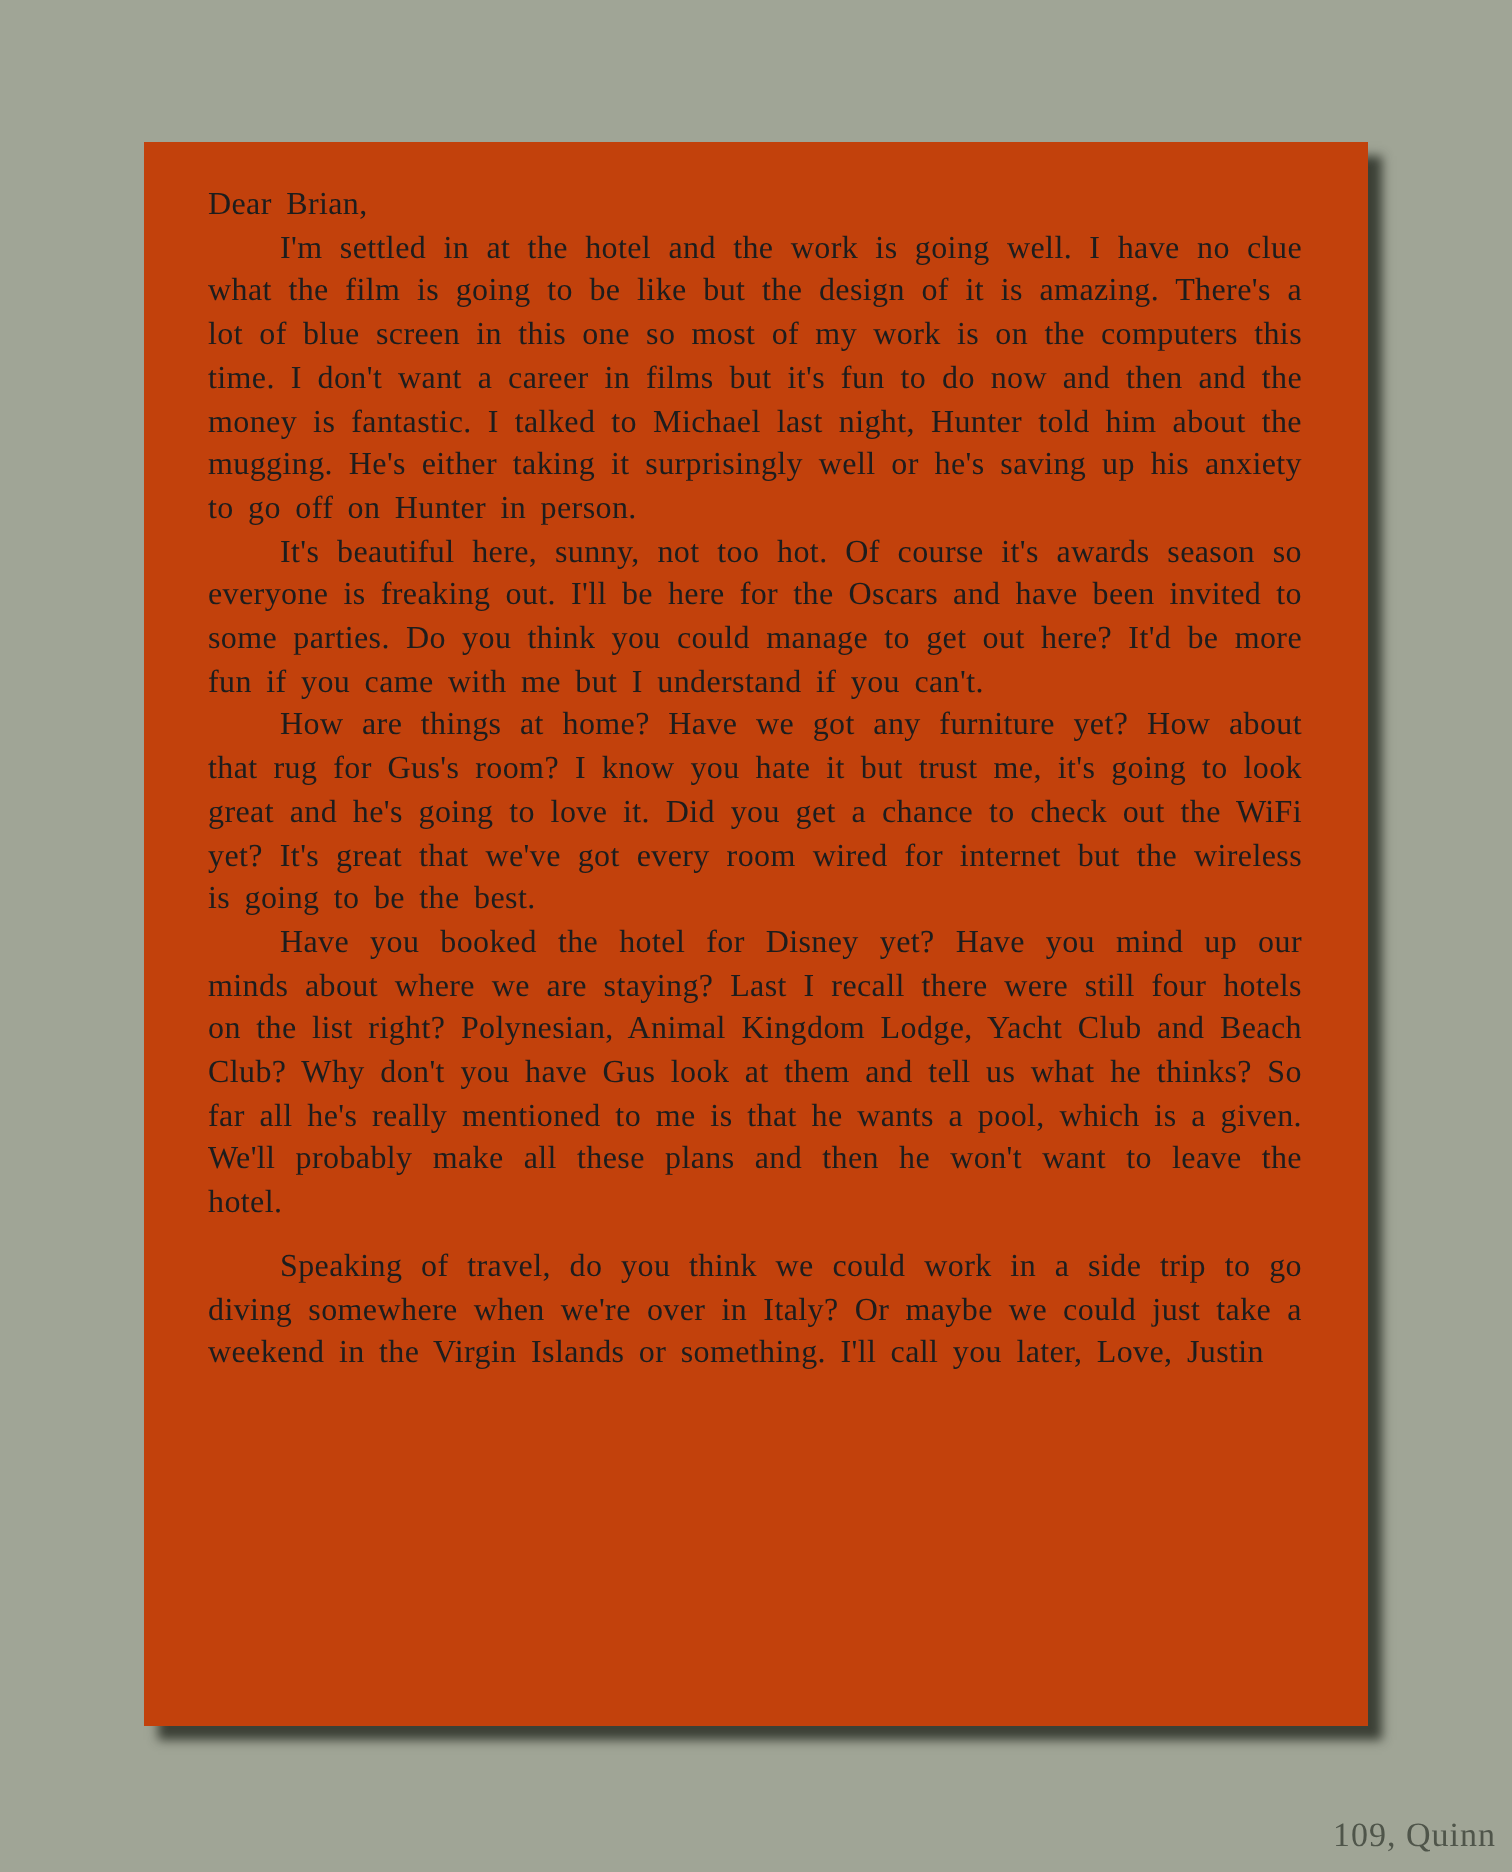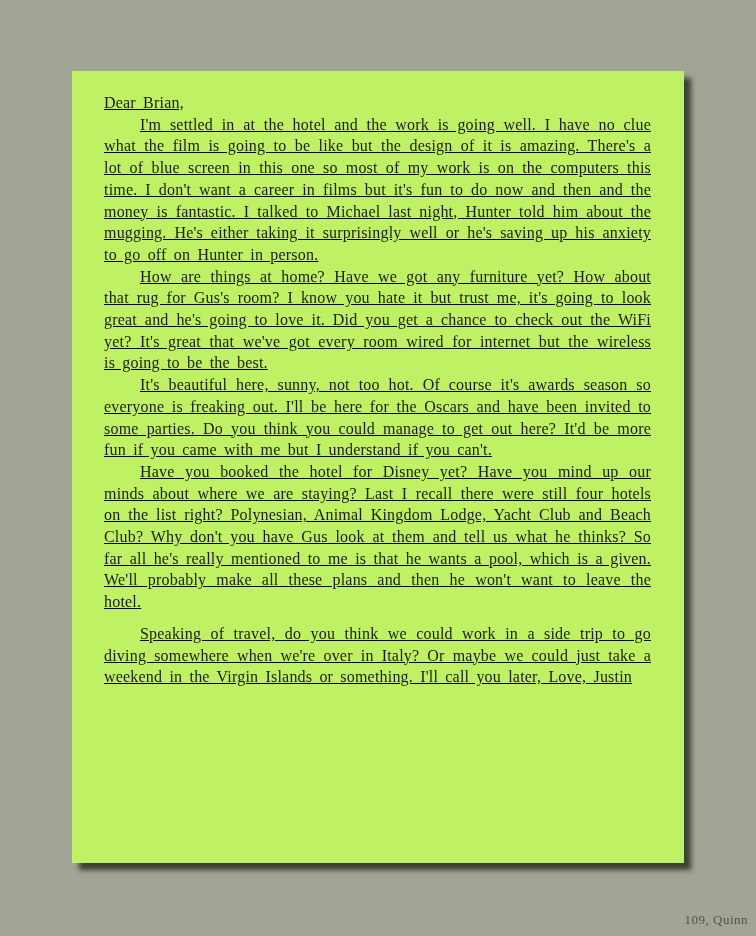--- a/index.html
+++ b/index.html
@@ -34,34 +34,34 @@
   .paper p.salutation {
     text-align: left;
   }
   .paper p.para {
     text-indent: 36px;
   }
   .footer-caption {
     position: absolute;
     right: 8px;
     bottom: 8px;
-    font-size: 13px;
+    font-size: 17px;
     letter-spacing: 0.5px;
     color: #4f554a;
   }
 </style>
 </head>
 <body>
 
 <div class="screen" style="background: rgb(160, 165, 150);">
 
-  <div class="paper" style="background: #bef264; text-decoration: underline;">
+  <div class="paper" style="background: #c2410c;">
       <p class="salutation" style="color: rgb(29, 29, 29);">Dear Brian,</p>
       <p class="para" style="color: rgb(29, 29, 29);">I'm settled in at the hotel and the work is going well. I have no clue what the film is going to be like but the design of it is amazing. There's a lot of blue screen in this one so most of my work is on the computers this time. I don't want a career in films but it's fun to do now and then and the money is fantastic. I talked to Michael last night, Hunter told him about the mugging. He's either taking it surprisingly well or he's saving up his anxiety to go off on Hunter in person.</p>
+      <p class="para" style="color: rgb(29, 29, 29);">It's beautiful here, sunny, not too hot. Of course it's awards season so everyone is freaking out. I'll be here for the Oscars and have been invited to some parties. Do you think you could manage to get out here? It'd be more fun if you came with me but I understand if you can't.</p>
       <p class="para" style="color: rgb(29, 29, 29);">How are things at home? Have we got any furniture yet? How about that rug for Gus's room? I know you hate it but trust me, it's going to look great and he's going to love it. Did you get a chance to check out the WiFi yet? It's great that we've got every room wired for internet but the wireless is going to be the best.</p>
-      <p class="para" style="color: rgb(29, 29, 29);">It's beautiful here, sunny, not too hot. Of course it's awards season so everyone is freaking out. I'll be here for the Oscars and have been invited to some parties. Do you think you could manage to get out here? It'd be more fun if you came with me but I understand if you can't.</p>
       <p class="para" style="color: rgb(29, 29, 29);">Have you booked the hotel for Disney yet? Have you mind up our minds about where we are staying? Last I recall there were still four hotels on the list right? Polynesian, Animal Kingdom Lodge, Yacht Club and Beach Club? Why don't you have Gus look at them and tell us what he thinks? So far all he's really mentioned to me is that he wants a pool, which is a given. We'll probably make all these plans and then he won't want to leave the hotel.</p>
       <p class="para" style="color: rgb(29, 29, 29); margin-top: 10px;">Speaking of travel, do you think we could work in a side trip to go diving somewhere when we're over in Italy? Or maybe we could just take a weekend in the Virgin Islands or something. I'll call you later, Love, Justin</p>
     </div>
 
   <div class="footer-caption" style="color: rgb(79, 85, 74);">109, Quinn</div>
 
 </div>
 
 </body></html>

